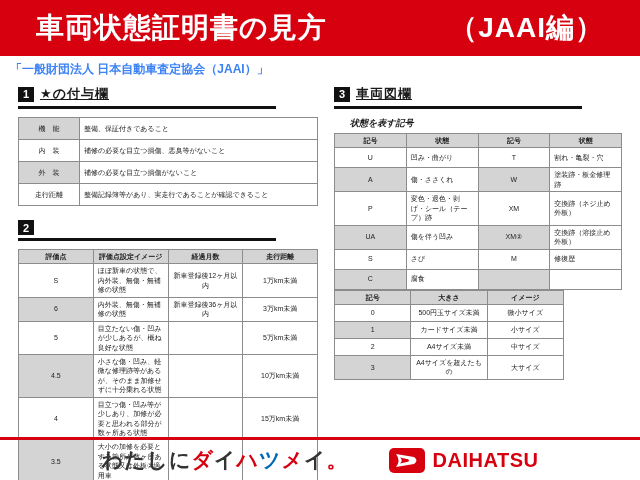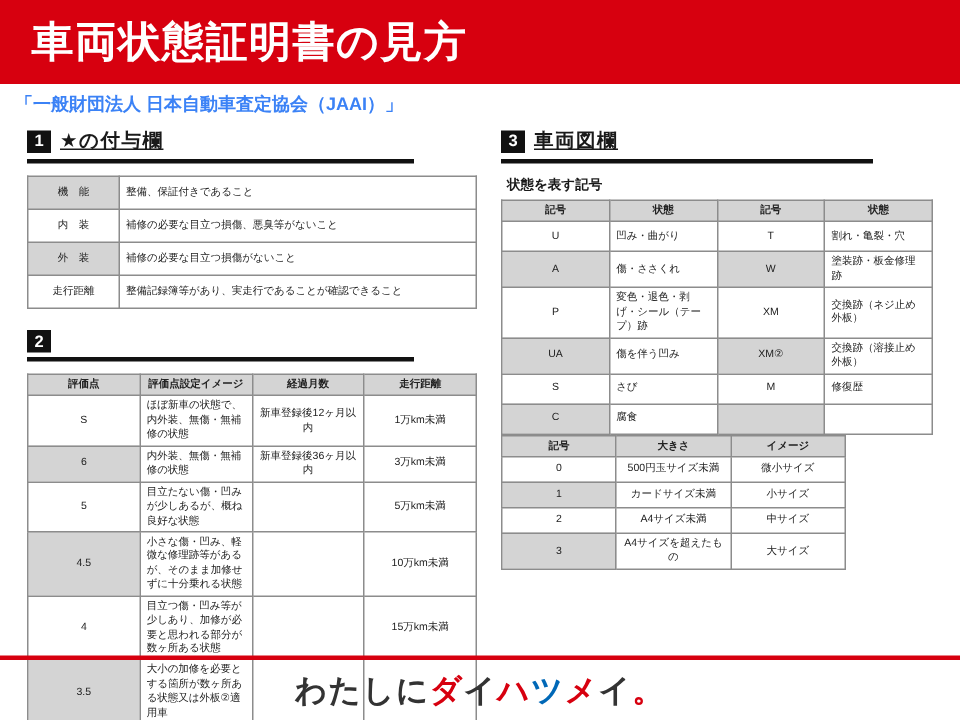--- a/index.html
+++ b/index.html
@@ -3,21 +3,21 @@
 <meta charset="utf-8">
 <style>
   html,body { margin:0; padding:0; }
   body {
     width:640px; height:480px; position:relative; overflow:hidden;
     background:#ffffff; font-family:"Liberation Sans","DejaVu Sans",sans-serif; color:#1a1a1a;
   }
   
   .red-bar {
     height:56px; background:#d7000f; display:flex; align-items:center;
-    justify-content:space-between; padding:0 21px; box-sizing:border-box;
+    justify-content:space-between; padding:0 36px; box-sizing:border-box;
   }
   .red-bar .title, .red-bar .edition {
     color:#fff; font-size:28px; font-weight:bold; letter-spacing:1px; white-space:nowrap;
   }
   .subtitle { font-size:12px; font-weight:bold; margin:5px 10px 3px; color:#3b82f6; }
 
   
   .main { display:flex; padding:2px 18px 0; gap:16px; box-sizing:border-box; }
   .col-left  { width:300px; flex:0 0 300px; }
   .col-right { flex:1; min-width:0; }
@@ -51,37 +51,38 @@
   .t3 td:nth-child(3){ width:36px; text-align:center; }
   .t3 td { height:15px; vertical-align:middle; }
   .t3 tr:nth-child(even) td:nth-child(1),
   .t3 tr:nth-child(even) td:nth-child(3){ background:#d4d4d4; }
 
   .t4 { width:230px; }
   .t4 td { text-align:center; height:12px; vertical-align:middle; }
   .t4 td:nth-child(1){ width:38px; }
   .t4 tr:nth-child(even) td:nth-child(1){ background:#d4d4d4; }
 
-  .tbl-caption { font-size:9px; font-weight:bold; margin:8px 4px 3px; }
+  .tbl-caption { font-size:9px; font-weight:bold; margin:8px 16px 3px;font-style:italic; }
   .bottom { position:absolute; left:0; right:0; bottom:0; }
   .red-line { height:3px; background:#d7000f; }
   .footer { height:40px; display:flex; align-items:center; justify-content:center; gap:40px; }
   .slogan { font-size:21px; font-weight:bold; letter-spacing:1px; white-space:nowrap; }
   .logo { display:flex; align-items:center; gap:8px; }
   .logo-mark {
     width:36px; height:25px; background:#d7000f; border-radius:5px;
     display:flex; align-items:center; justify-content:center;
   }
   .brand { color:#d7000f; font-size:20px; font-weight:bold; letter-spacing:0.5px; }
 </style>
 </head>
 <body>
 
 <header class="red-bar">
   <span class="title">車両状態証明書の見方</span>
+  <span class="edition">（JAAI編）</span>
 </header>
 
 <div class="subtitle">「一般財団法人 日本自動車査定協会（JAAI）」</div>
 
 <div class="main">
   <div class="col-left">
 
     <div class="sec-head">
       <span class="sec-num">1</span>
       <span class="sec-title">★の付与欄</span>
@@ -249,14 +250,23 @@
         </tbody>
     </table>
 
   </div>
 </div>
 
 <div class="bottom">
   <div class="red-line"></div>
   <div class="footer">
     <div class="slogan" id="slogan"><span style="color: rgb(51, 51, 51);">わ</span><span style="color: rgb(51, 51, 51);">た</span><span style="color: rgb(51, 51, 51);">し</span><span style="color: rgb(51, 51, 51);">に</span><span style="color: rgb(215, 0, 15);">ダ</span><span style="color: rgb(51, 51, 51);">イ</span><span style="color: rgb(215, 0, 15);">ハ</span><span style="color: rgb(0, 104, 183);">ツ</span><span style="color: rgb(215, 0, 15);">メ</span><span style="color: rgb(51, 51, 51);">イ</span><span style="color: rgb(215, 0, 15);">。</span></div>
+    <div class="logo">
+      <span class="logo-mark">
+        <svg width="26" height="17" viewBox="0 0 26 17" aria-hidden="true">
+          <path d="M2 2 L20 5 Q25 8.5 20 12 L2 15 Q7 8.5 2 2 Z" fill="#ffffff"></path>
+          <path d="M6 5.5 Q9.5 8.5 6 11.5 L14 9.8 Q16 8.5 14 7.2 Z" fill="#d7000f"></path>
+        </svg>
+      </span>
+      <span class="brand">DAIHATSU</span>
+    </div>
   </div>
 </div>
 
 </body></html>

